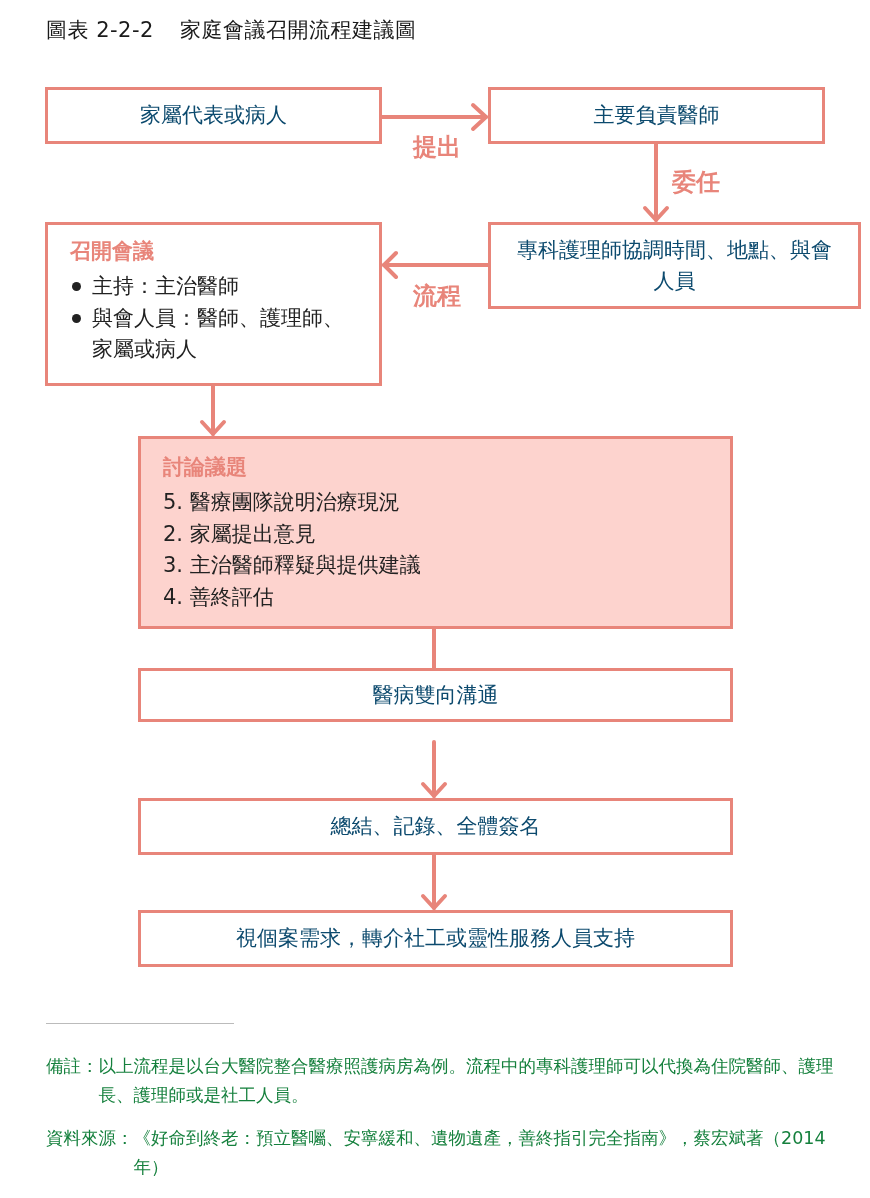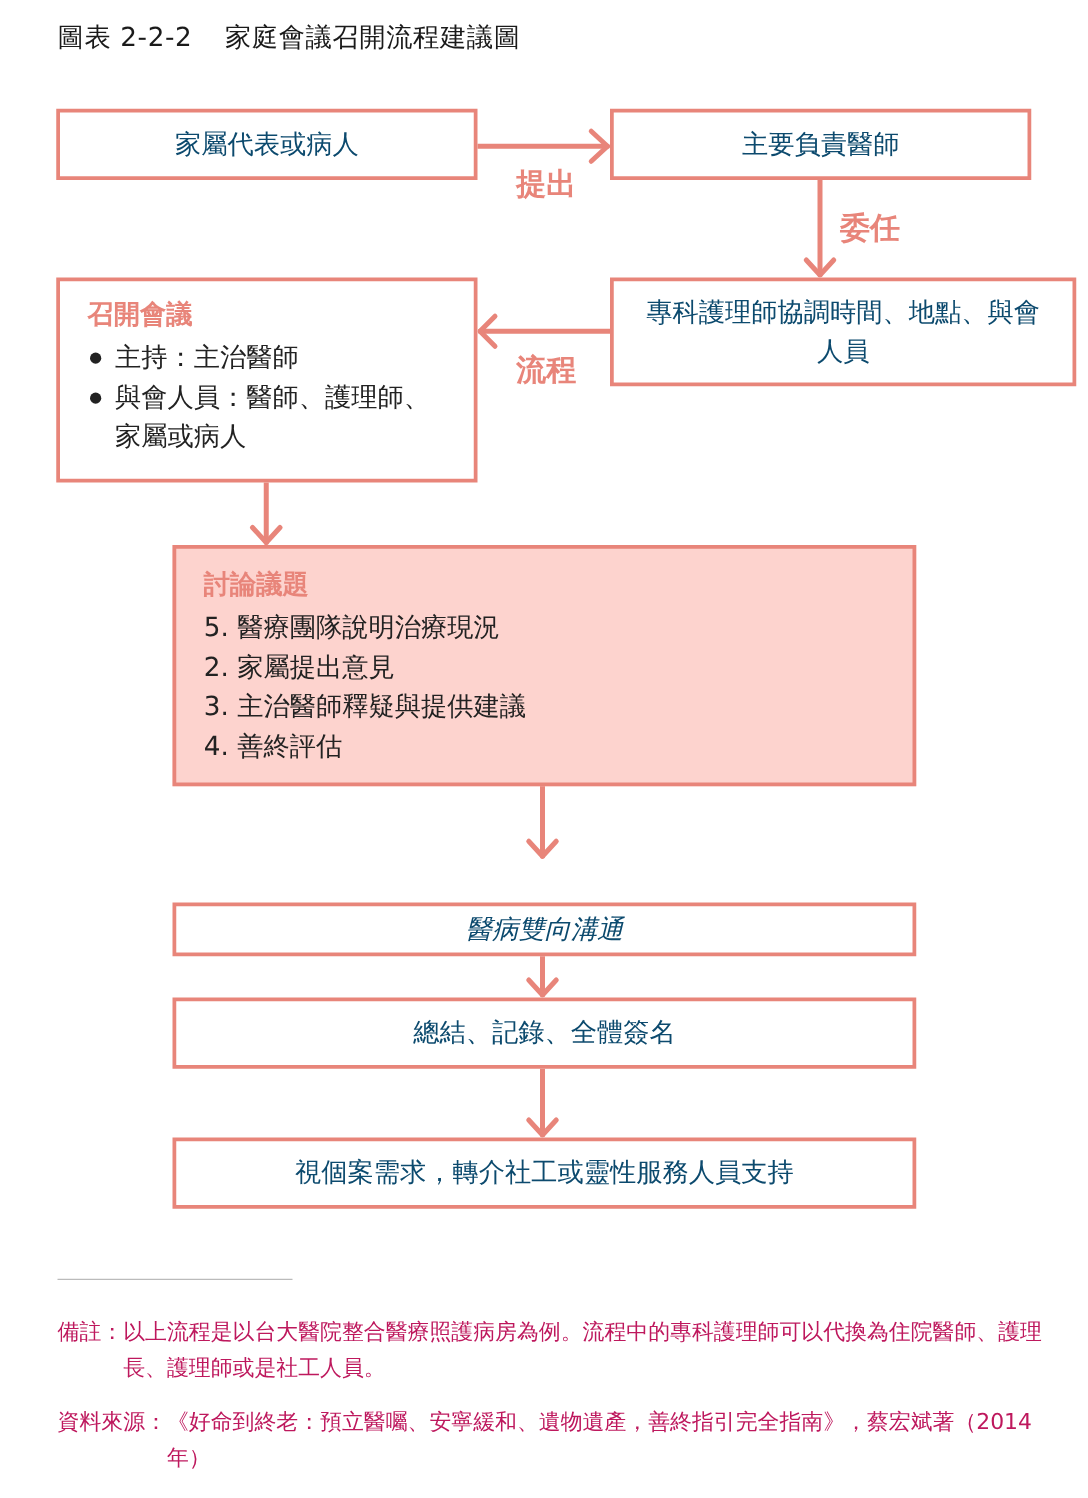--- a/index.html
+++ b/index.html
@@ -12,21 +12,21 @@
   .box.center { display:flex; align-items:center; justify-content:center; text-align:center; font-size:21px; color:#0c4a6e; line-height:1.45; }
   .box.pink { background:#fdd3ce; }
   .box-title { color:#e8857a; font-size:21px; font-weight:bold; margin-bottom:6px; }
   .box-list { margin:0; padding:0; list-style:none; font-size:21px; line-height:1.5; }
   .box-list li { position:relative; }
   .bullets li { padding-left:22px; }
   .bullets li::before { content:""; position:absolute; left:2px; top:11px; width:9px; height:9px; border-radius:50%; background:#222; }
   .label { color:#e8857a; font-size:24px; font-weight:bold; white-space:nowrap; }
   svg.arrows { position:absolute; left:0; top:0; }
   .divider { left:46px; top:1023px; width:188px; height:1px; background:#bbb; }
-  .note { font-size:17.5px; line-height:1.65; color:#be185d; }
+  .note { font-size:17.5px; line-height:1.65; color:#15803d; }
   .note .row { display:flex; }
   .note .k { white-space:nowrap; }
 </style>
 </head>
 <body>
 
 <div class="abs fig-title">
   <span class="num">圖表 2-2-2</span><span>家庭會議召開流程建議圖</span>
 </div>
 
@@ -83,21 +83,21 @@
 <div class="box pink" style="left:138px; top:436px; width:595px; height:193px; padding:14px 22px 0 22px;">
   <div class="box-title">討論議題</div>
   <ul class="box-list" style="line-height:1.5;">
     <li>5. 醫療團隊說明治療現況</li>
     <li>2. 家屬提出意見</li>
     <li>3. 主治醫師釋疑與提供建議</li>
     <li>4. 善終評估</li>
   </ul>
 </div>
 
-<div class="box center" style="left:138px; top:722px; width:595px; height:43px;font-style:italic;">
+<div class="box center" style="left:138px; top:668px; width:595px; height:54px;">
   <span>醫病雙向溝通</span>
 </div>
 
 <div class="box center" style="left:138px; top:798px; width:595px; height:57px;">
   <span>總結、記錄、全體簽名</span>
 </div>
 
 <div class="box center" style="left:138px; top:910px; width:595px; height:57px;align-items:center;">
   <span>視個案需求，轉介社工或靈性服務人員支持</span>
 </div>

